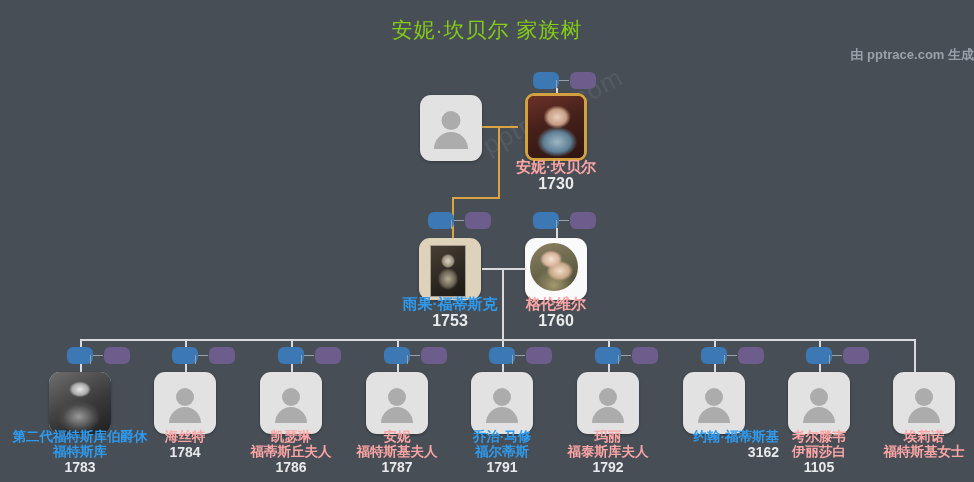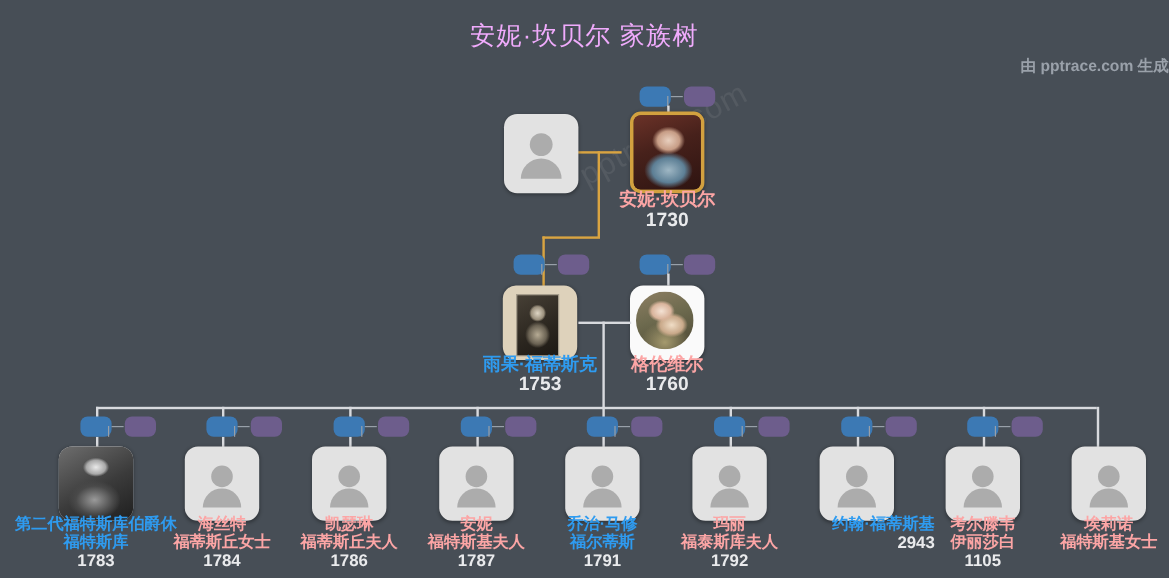--- a/index.html
+++ b/index.html
@@ -7,21 +7,21 @@
     width:974px;height:482px;overflow:hidden;
     background:#474e56;
     font-family:"Liberation Sans","DejaVu Sans",sans-serif;
     position:relative;
   }
   #stage{position:absolute;inset:0;}
 
   
   .title{
     position:absolute;left:0;right:0;top:16px;text-align:center;
-    color:#f0abfc;font-size:21px;letter-spacing:1px;font-weight:400;
+    color:#84cc16;font-size:21px;letter-spacing:1px;font-weight:400;
   }
   .subtitle{
     position:absolute;left:0;right:0;top:46px;text-align:right;
     color:#9aa1aa;font-size:13px;font-weight:700;
   }
   .watermark{
     position:absolute;left:476px;top:96px;
     color:rgba(255,255,255,.07);font-size:26px;
     transform:rotate(-28deg);pointer-events:none;
     white-space:nowrap;letter-spacing:1px;
@@ -208,21 +208,20 @@
   <div class="node" style="left:154px;top:372px;">
     <div class="card">
       <div class="silh">
           <div class="head"></div>
           <div class="body"></div>
         </div>
     </div>
   </div>
   <div class="lbl" style="left:120px;top:429px;width:130px;">
     <div class="nm f">海丝特</div>
-    <div class="nm f">福蒂斯丘女士</div>
     <div class="yr">1784</div>
   </div>
 
   <div class="ln v" style="left:291px;top:339px;height:16px;"></div>
   <div class="ln v" style="left:291px;top:364px;height:12px;"></div>
   <div class="badge blue" style="left:278px;top:347px;"></div>
   <div class="badge purple" style="left:315px;top:347px;"></div>
   <div class="badge-tickh" style="left:304px;top:355px;"></div>
   <div class="badge-tick" style="left:301px;top:355px;"></div>
   <div class="node" style="left:260px;top:372px;">
@@ -308,21 +307,21 @@
   <div class="node" style="left:683px;top:372px;">
     <div class="card">
       <div class="silh">
           <div class="head"></div>
           <div class="body"></div>
         </div>
     </div>
   </div>
   <div class="lbl" style="left:649px;top:429px;width:130px;text-align:right;">
     <div class="nm m">约翰·福蒂斯基</div>
-    <div class="yr">2943</div>
+    <div class="yr">3162</div>
   </div>
 
   <div class="ln v" style="left:819px;top:339px;height:16px;"></div>
   <div class="ln v" style="left:819px;top:364px;height:12px;"></div>
   <div class="badge blue" style="left:806px;top:347px;"></div>
   <div class="badge purple" style="left:843px;top:347px;"></div>
   <div class="badge-tickh" style="left:832px;top:355px;"></div>
   <div class="badge-tick" style="left:829px;top:355px;"></div>
   <div class="node" style="left:788px;top:372px;">
     <div class="card">

